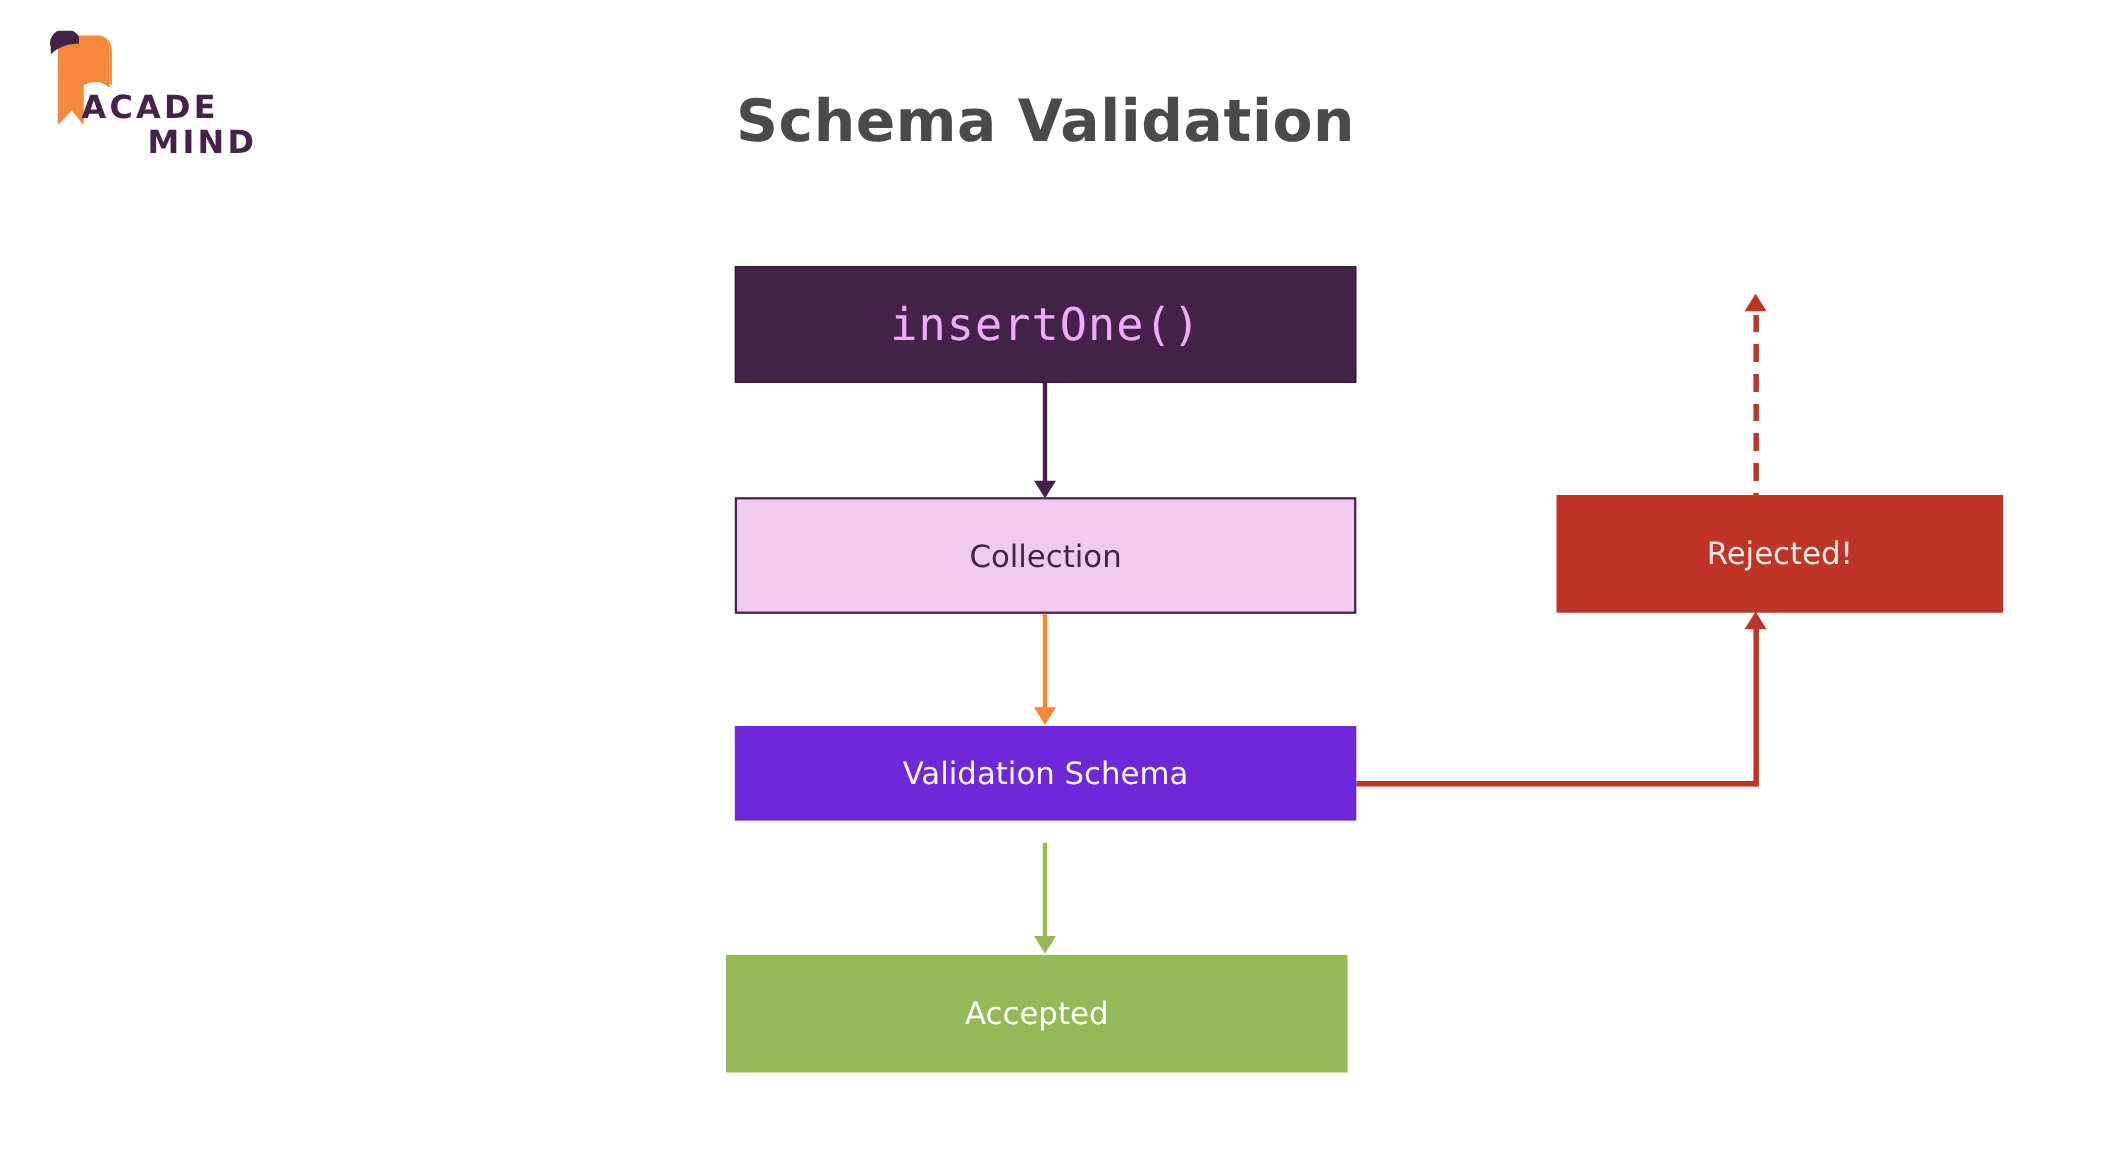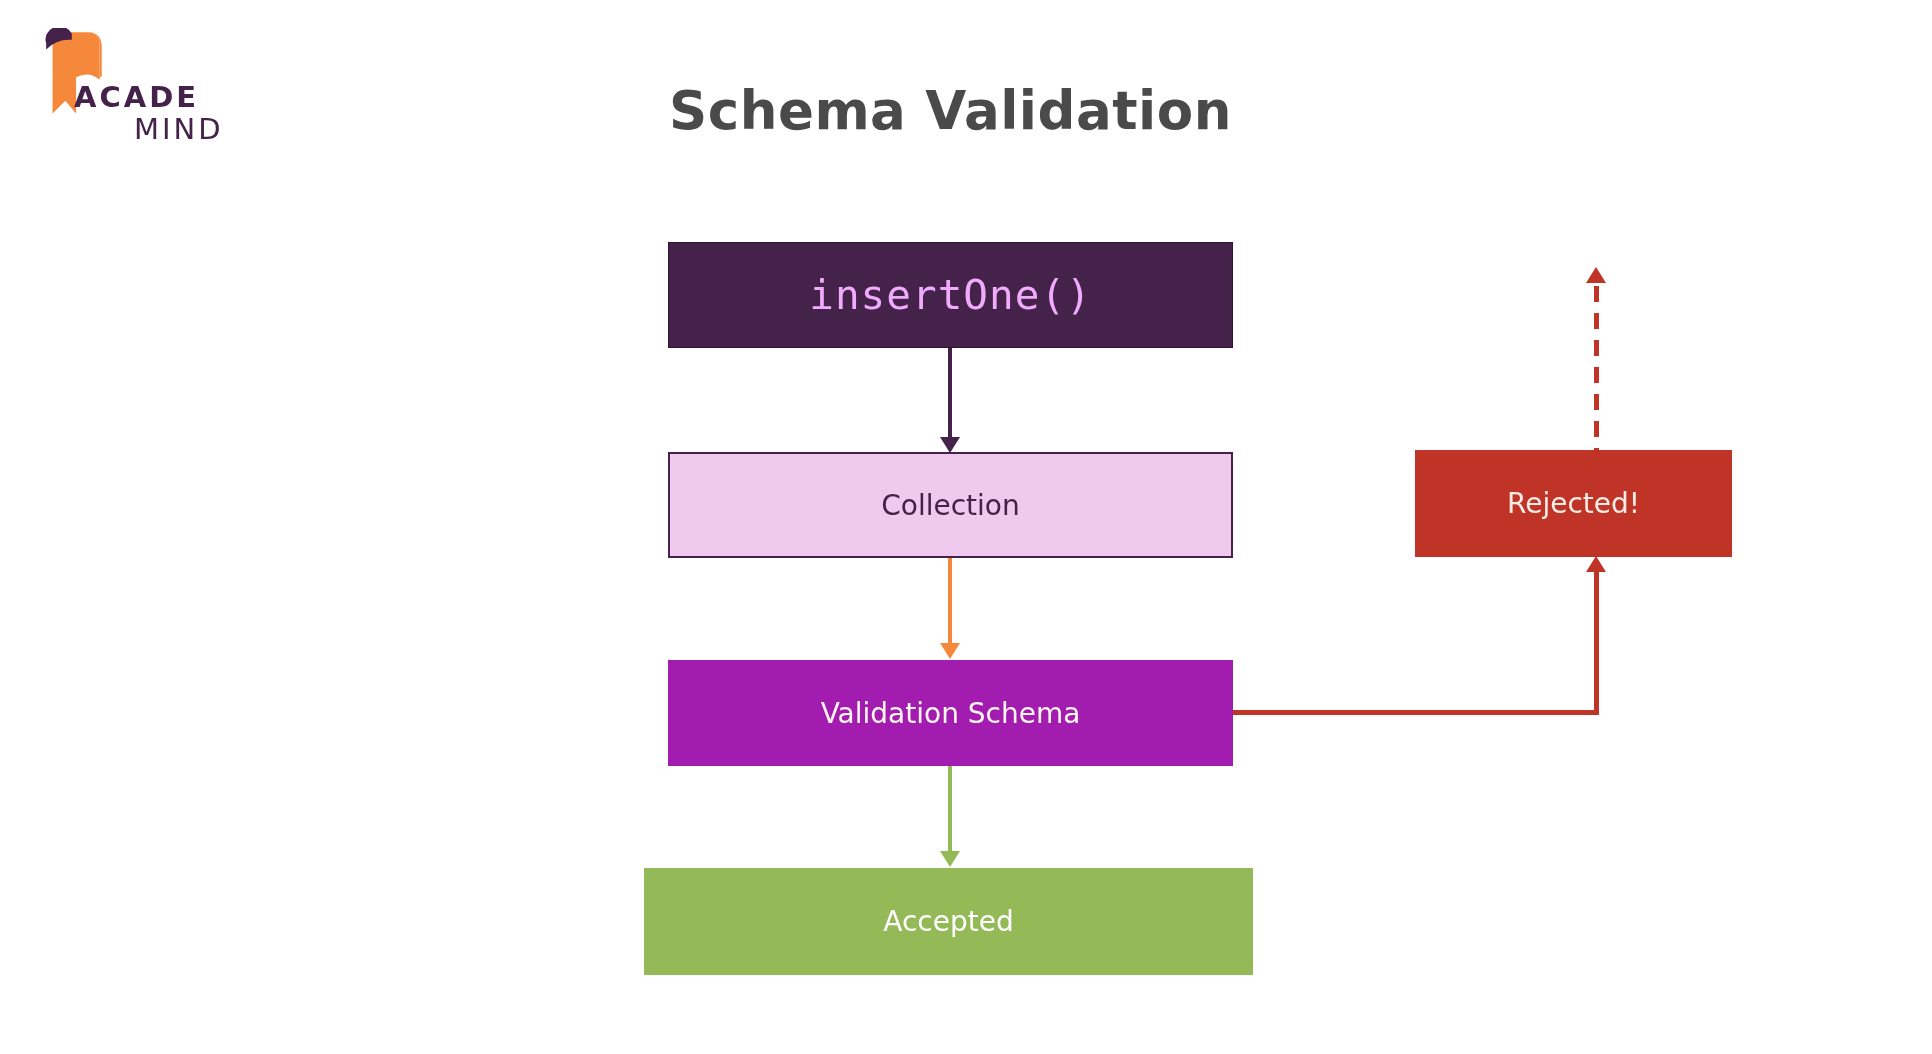--- a/index.html
+++ b/index.html
@@ -13,21 +13,21 @@
 
   
   .logo{position:absolute;left:44px;top:24px;width:230px;height:130px;}
   .logo-icon{position:absolute;left:0;top:4px;width:62px;height:92px;}
   .logo-line1{
     position:absolute;left:30px;top:56px;
     font-size:29px;font-weight:800;letter-spacing:3px;color:#45224A;
   }
   .logo-line2{
     position:absolute;left:90px;top:88px;
-    font-size:29px;font-weight:400;letter-spacing:3px;color:#45224A;
+    font-size:29px;font-weight:700;letter-spacing:3px;color:#45224A;
   }
 
   
   .page-title{
     position:absolute;left:618px;top:80px;width:665px;
     text-align:center;
     font-size:53px;font-weight:700;color:#4A4A4A;
     letter-spacing:0.5px;
   }
 
@@ -44,29 +44,29 @@
     border:1px solid #2E1433;
     font-family:"DejaVu Sans Mono","Liberation Mono",monospace;
     font-size:41px;letter-spacing:1px;
   }
   .node-collection{
     left:668px;top:452px;width:565px;height:106px;
     background:#F0C9EF;color:#45224A;
     border:2px solid #45224A;
   }
   .node-validation-schema{
-    left:668px;top:660px;width:565px;height:106px;
-    background:#a21caf;color:#FCF5EA;
+    left:668px;top:660px;width:565px;height:86px;
+    background:#6d28d9;color:#FCF5EA;
   }
   .node-accepted{
-    left:644px;top:868px;width:609px;height:107px;
+    left:660px;top:868px;width:565px;height:107px;
     background:#94BA57;color:#FFFFFF;
   }
   .node-rejected{
-    left:1415px;top:450px;width:317px;height:107px;
+    left:1415px;top:450px;width:406px;height:107px;
     background:#BF3426;color:#F7ECE6;
   }
 
   
   .vline{position:absolute;width:4px;}
   .hline{position:absolute;height:5px;}
   .head-down{
     position:absolute;width:0;height:0;
     border-left:10px solid transparent;border-right:10px solid transparent;
   }

